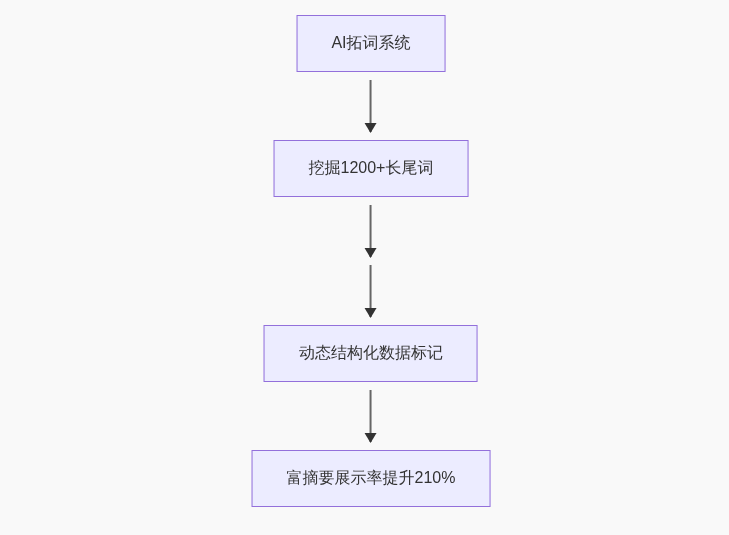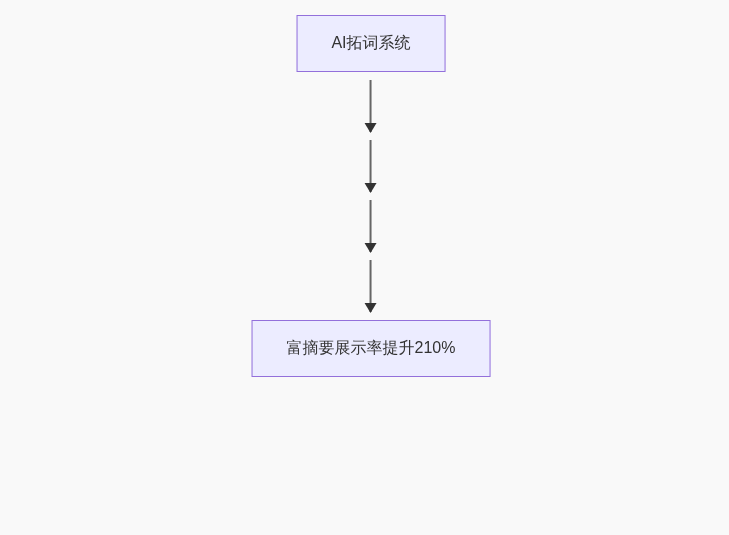--- a/index.html
+++ b/index.html
@@ -63,30 +63,36 @@
 <div class="diagram">
 
   <div class="node">
     <span>AI拓词系统</span>
   </div>
 
   <div class="connector">
     <div class="arrowhead"></div>
   </div>
 
+  <div class="node">
+    <span>挖掘1200+长尾词</span>
+  </div>
 
   <div class="connector">
     <div class="arrowhead"></div>
   </div>
 
 
   <div class="connector">
     <div class="arrowhead"></div>
   </div>
 
+  <div class="node">
+    <span>动态结构化数据标记</span>
+  </div>
 
   <div class="connector">
     <div class="arrowhead"></div>
   </div>
 
   <div class="node">
     <span>富摘要展示率提升210%</span>
   </div>
 
 </div>

